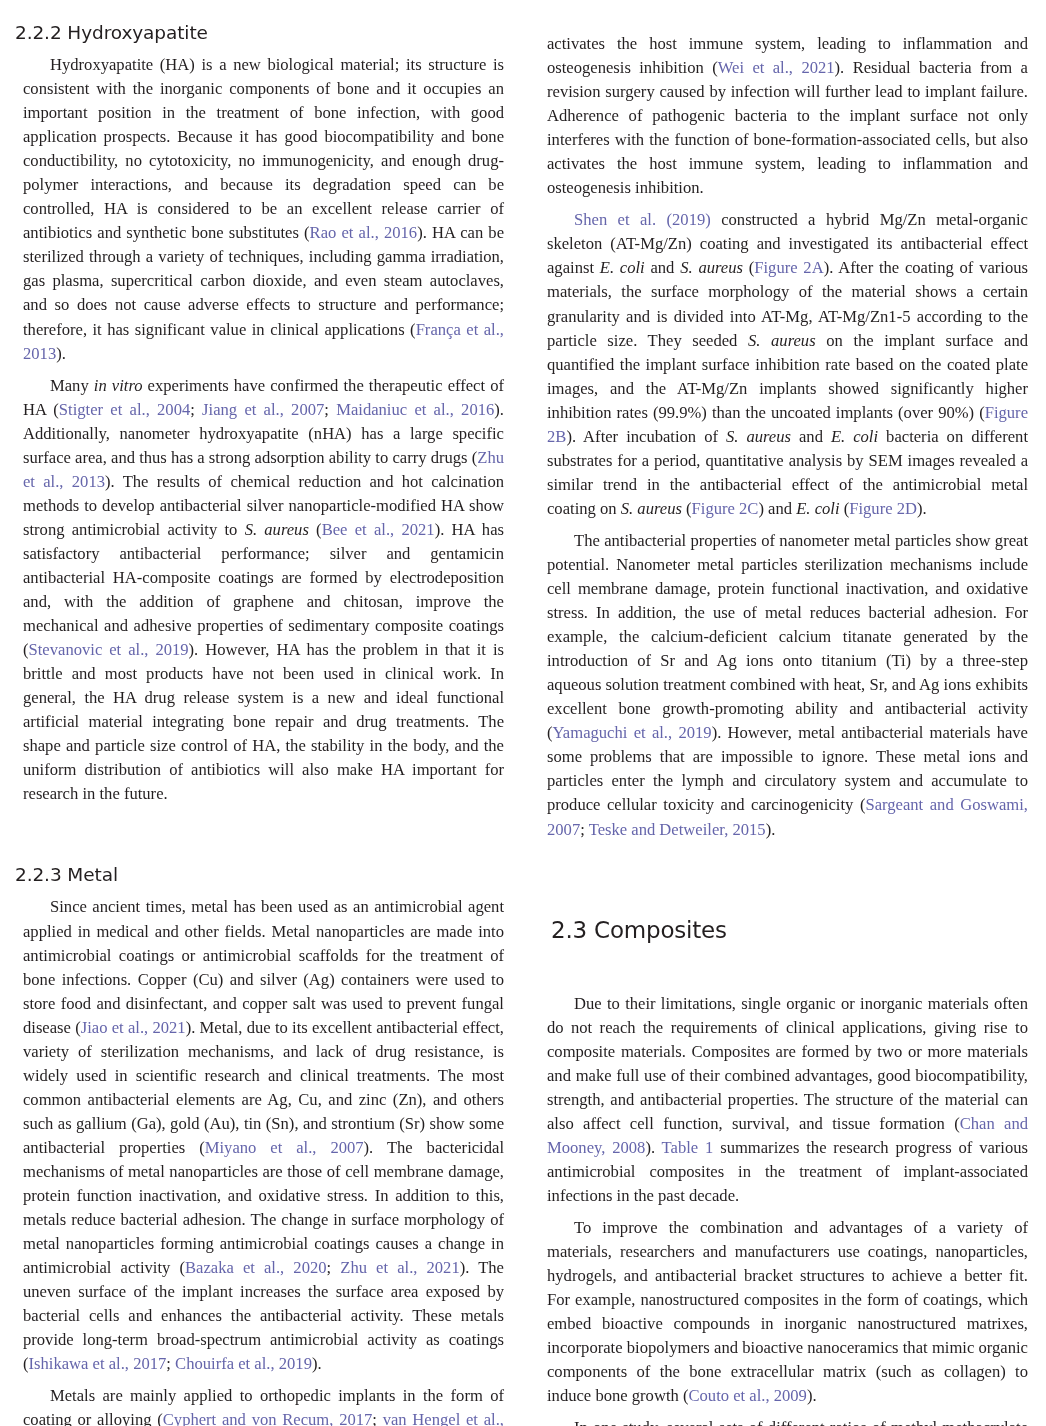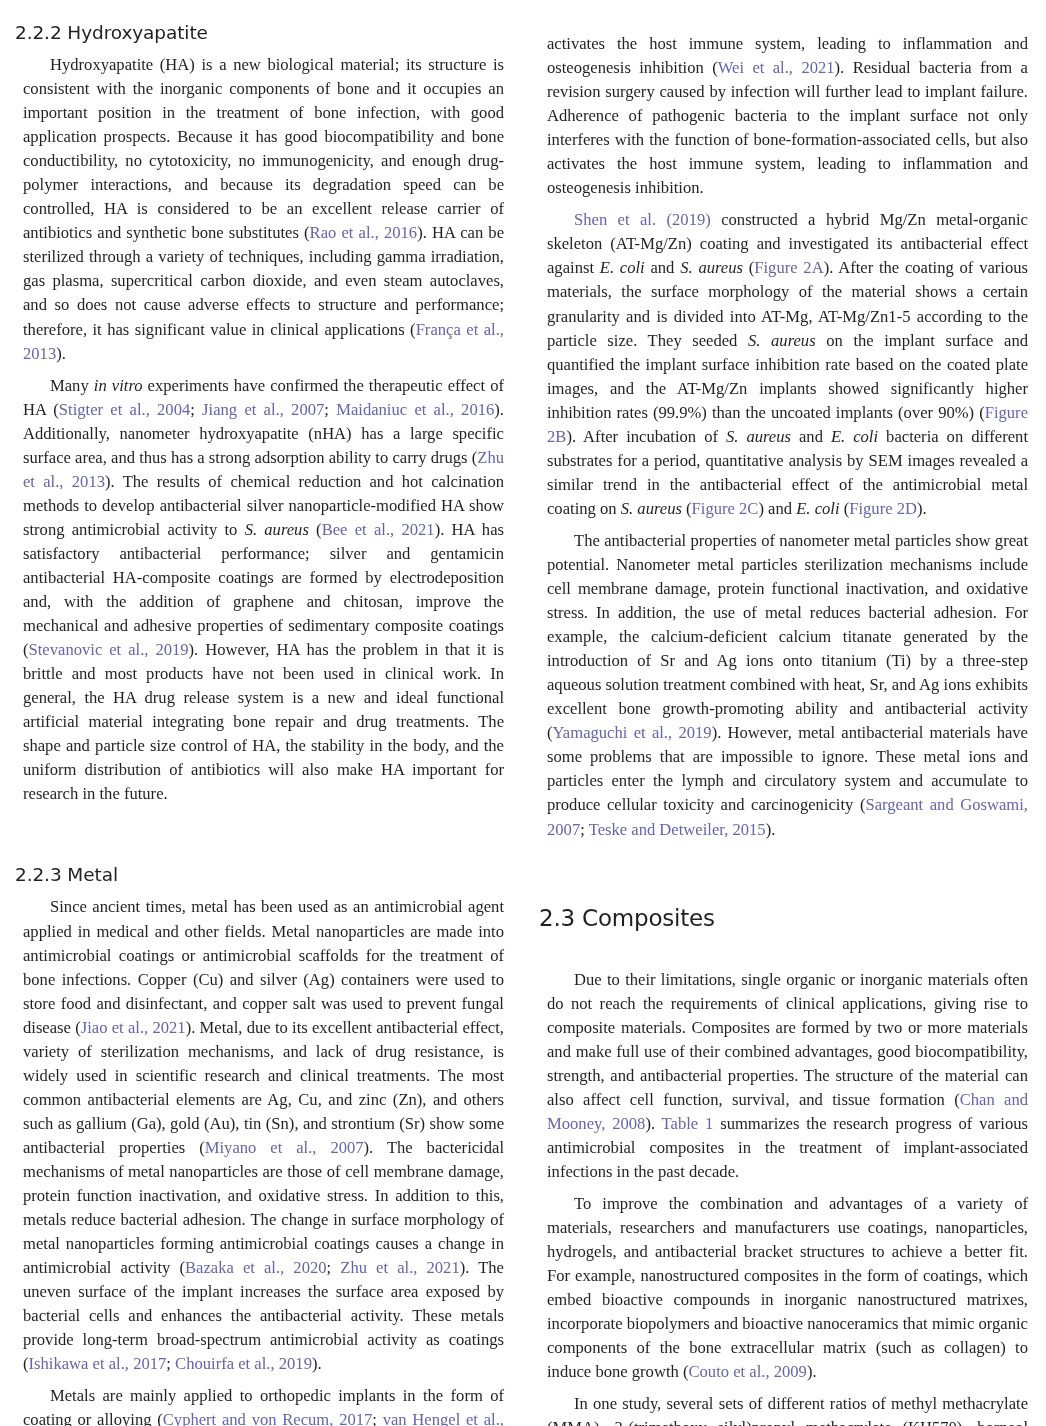--- a/index.html
+++ b/index.html
@@ -19,21 +19,21 @@
   .col-left { left: 15px; }
   .col-right { left: 539px; }
   .h3 {
     font-family: "DejaVu Sans", "Liberation Sans", sans-serif;
     font-size: 18.5px; font-weight: normal; color: #231f20;
     line-height: 24px; margin: 6px 0 0 0; letter-spacing: -0.1px;
   }
   .h2 {
     font-family: "DejaVu Sans", "Liberation Sans", sans-serif;
     font-size: 23px; font-weight: normal; color: #231f20;
-    line-height: 28px; margin: 0; letter-spacing: -0.2px;
+    line-height: 28px; margin: 12px; letter-spacing: -0.2px;
   }
   p { margin: 8px; text-indent: 27px; }
   p.noindent { text-indent: 0; }
   a.ref { color: #6565ab; text-decoration: none; }
   em { font-style: italic; }
   .gap-left-metal { height: 34px; }
   .gap-right-h2-top { height: 54px; }
   .gap-right-h2-bottom { height: 28px; }
 </style>
 </head>

